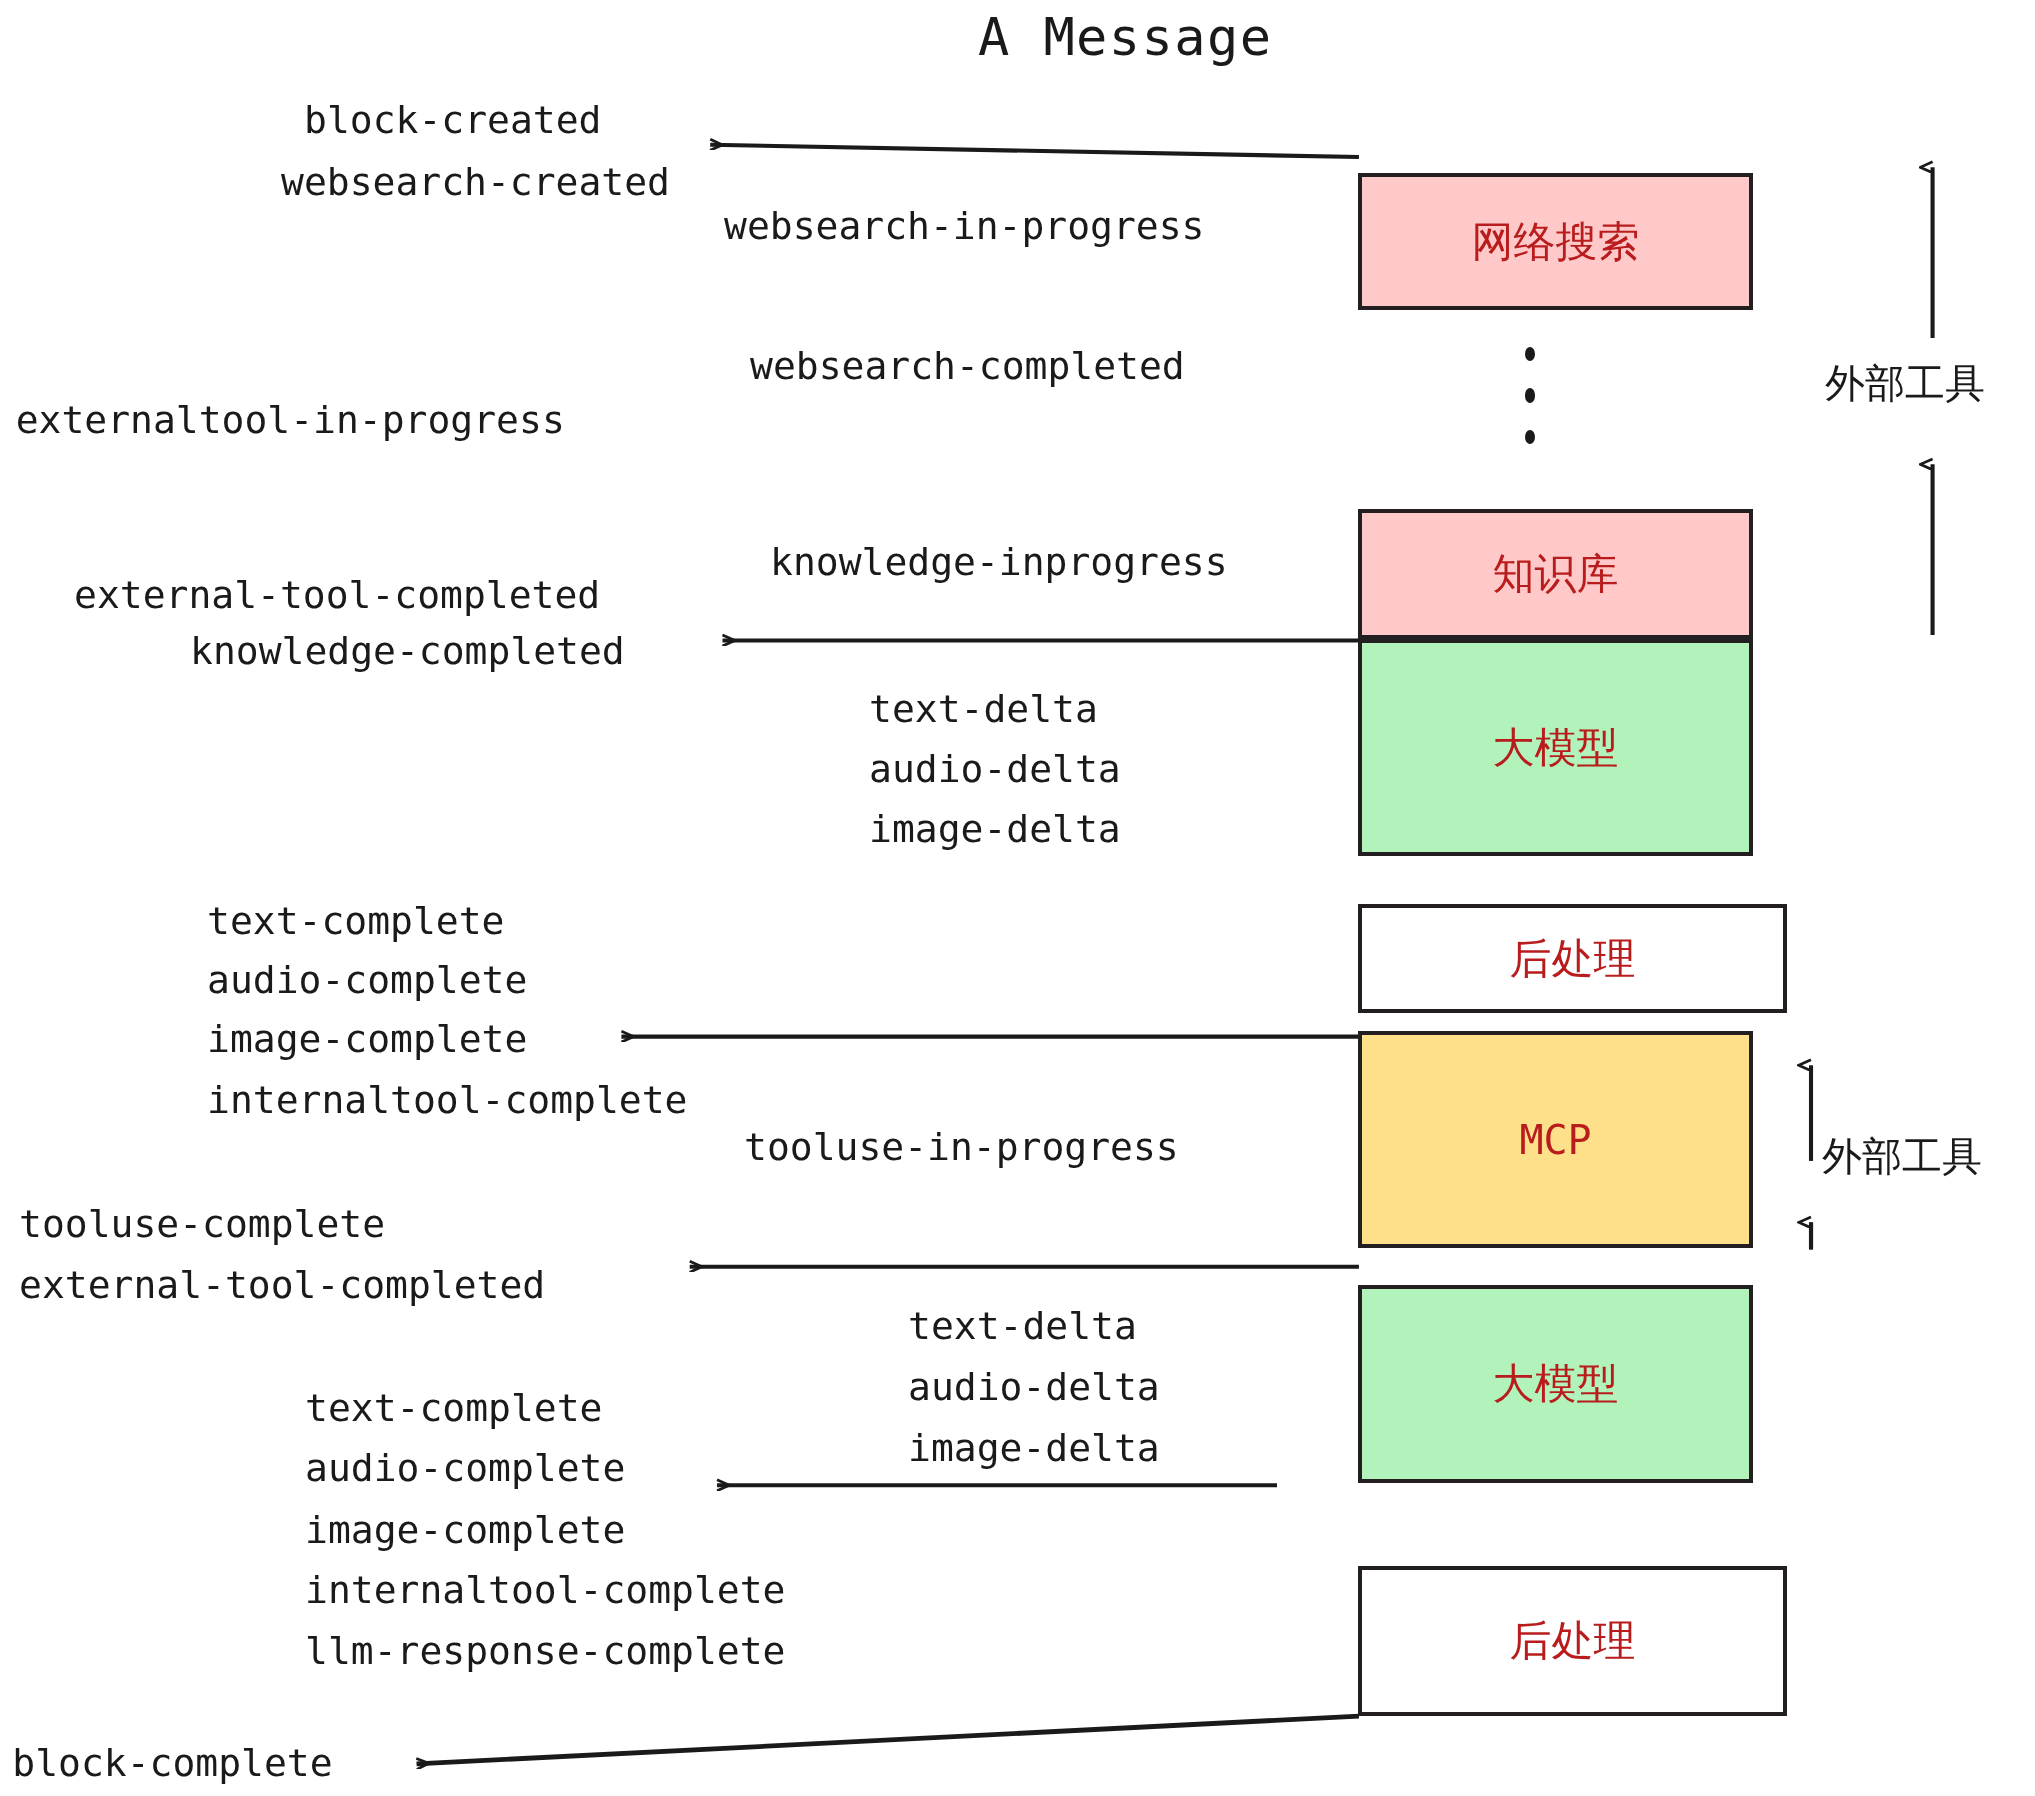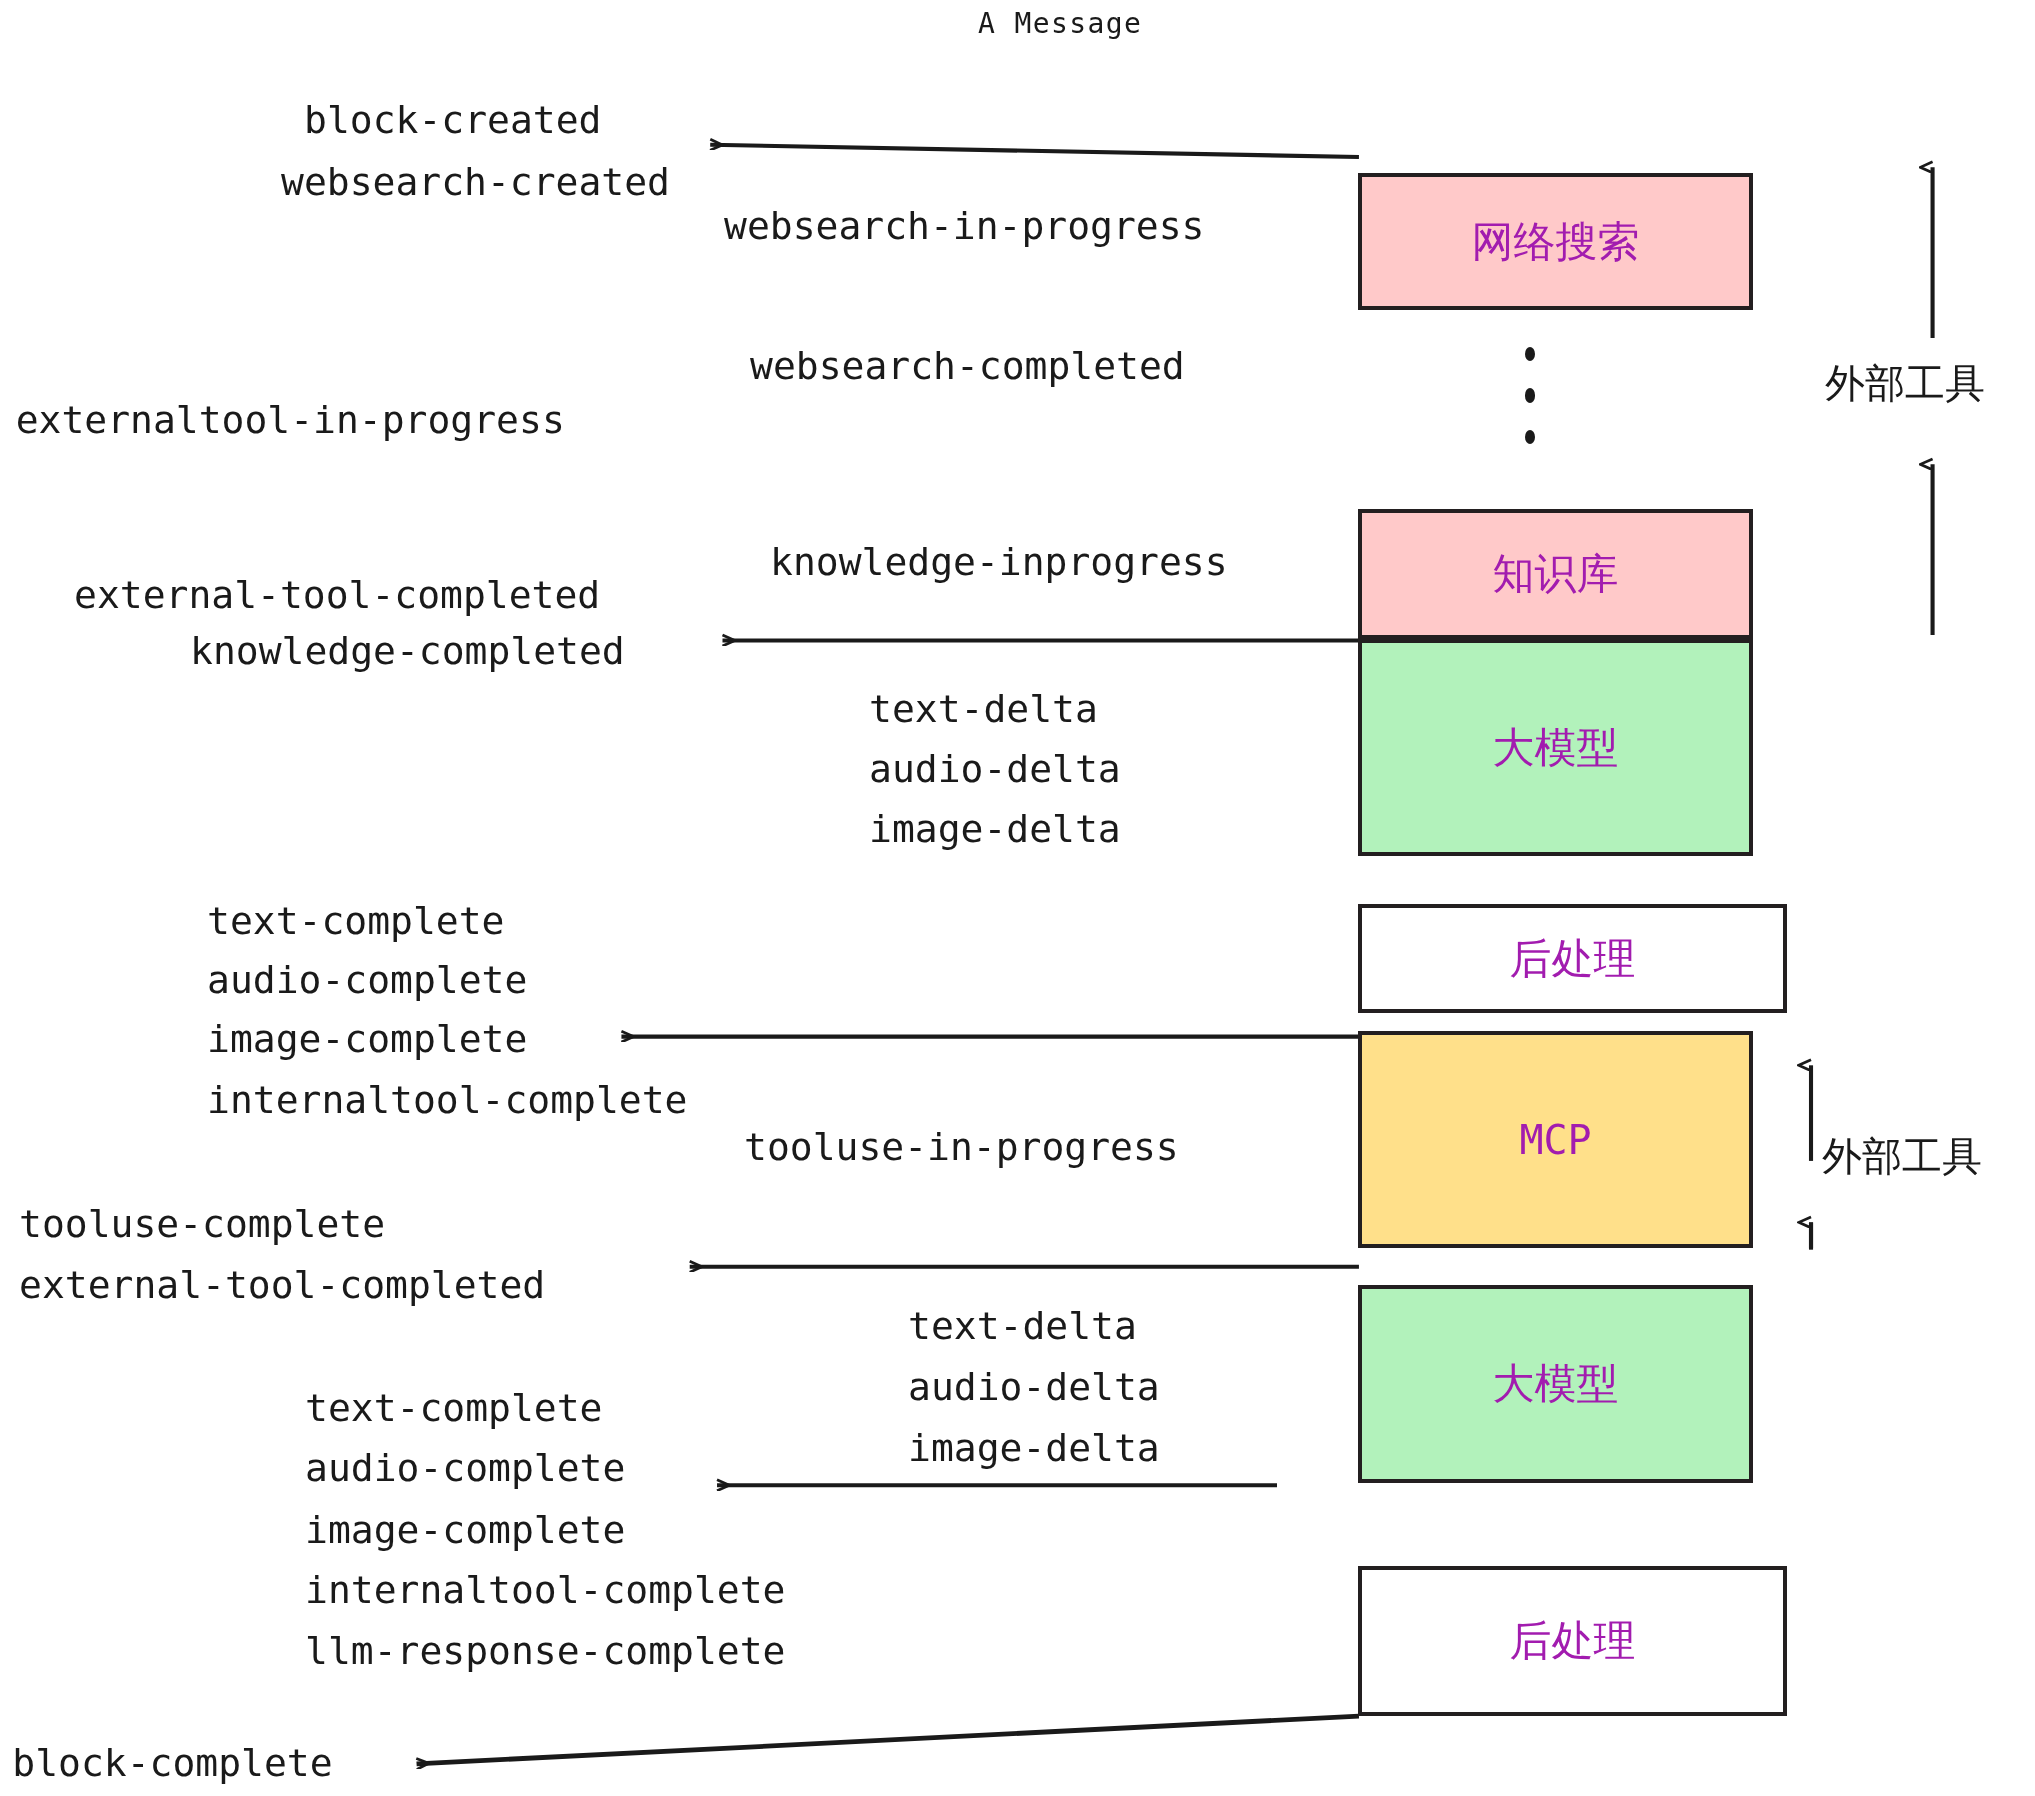--- a/index.html
+++ b/index.html
@@ -22,33 +22,33 @@
     font-family: "DejaVu Sans Mono", monospace;
     font-size: 38px;
     line-height: 1;
     letter-spacing: 0px;
   }
   .title {
     position: absolute;
     white-space: nowrap;
     color: #1a1a1a;
     font-family: "DejaVu Sans Mono", monospace;
-    font-size: 28px;
+    font-size: 52px;
     letter-spacing: 1.4px;
   }
   .box {
     position: absolute;
     box-sizing: border-box;
     border: 4.1px solid #231f20;
     display: flex;
     align-items: center;
     justify-content: center;
     font-family: "DejaVu Sans", sans-serif;
     font-size: 42px;
-    color: #a21caf;
+    color: #b91c1c;
     text-align: right;
   }
   .box.mono {
     font-family: "DejaVu Sans Mono", monospace;
     font-size: 40px;
   }
   .side-label {
     position: absolute;
     white-space: nowrap;
     font-family: "DejaVu Sans", sans-serif;

